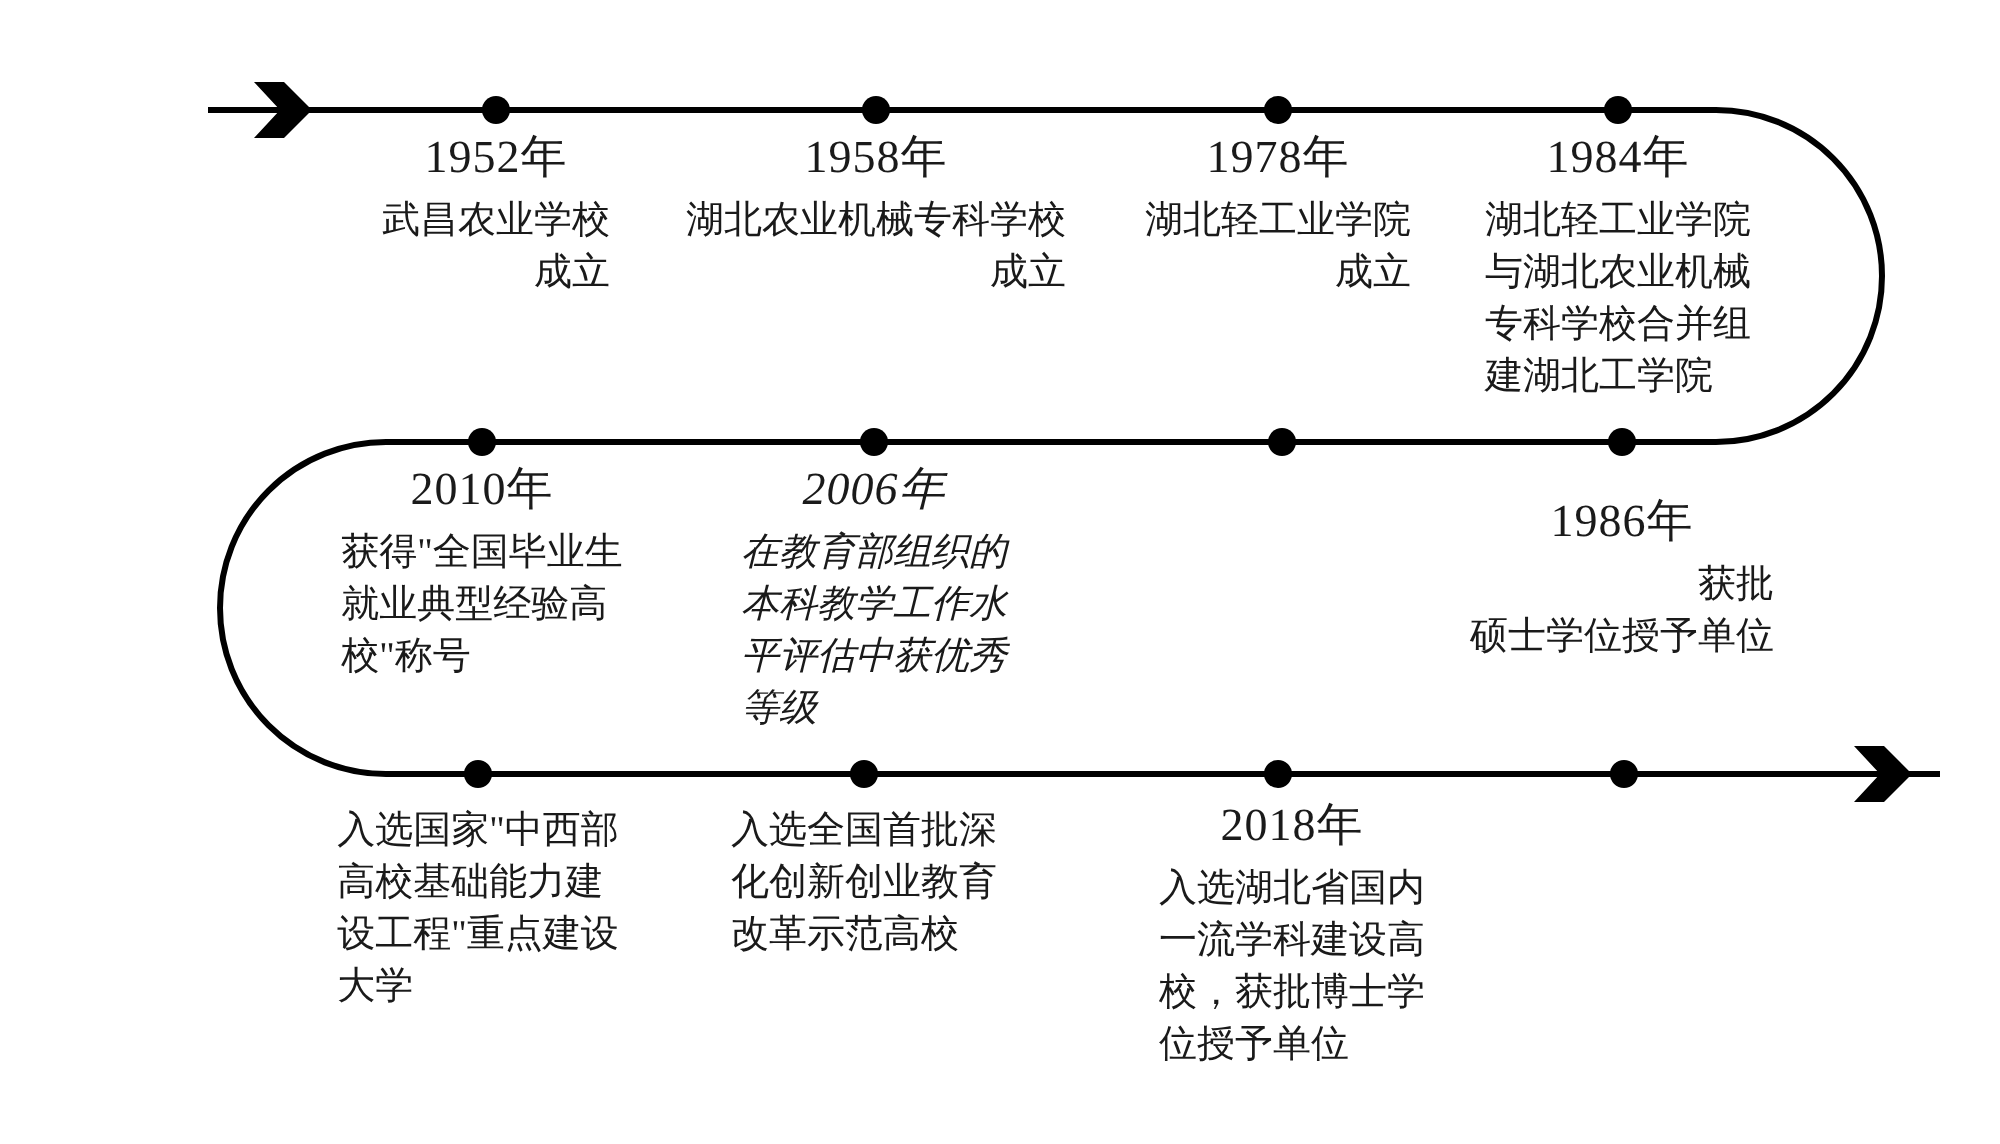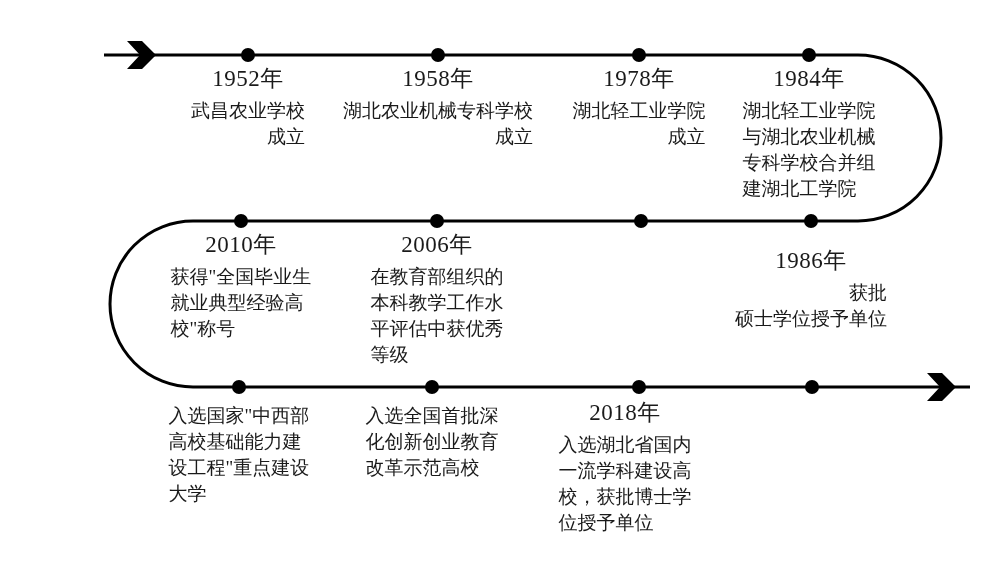--- a/index.html
+++ b/index.html
@@ -34,26 +34,26 @@
   }
   .event.left  .desc-text{text-align:left;}
   .event.center .desc-text{text-align:right;}
 
   
   .e0 {left:94px;  top:64px;}
   .e1 {left:284px; top:64px;}
   .e2 {left:485px; top:64px;}
   .e3 {left:655px; top:64px;}
   .e4 {left:87px;  top:230px;}
-  .e5 {left:283px; top:230px;}
+  .e5 {left:283px; top:230px;font-style:italic;}
   .e6 {left:487px; top:230px;}
   .e7 {left:657px; top:246px;}
   .e8 {left:85px;  top:398px;}
   .e9 {left:278px; top:398px;}
-  .e10{left:471px; top:398px;}
+  .e10{left:492px; top:398px;}
   .e11{left:658px; top:398px;}
 </style>
 </head>
 <body>
 
 <div class="stage">
 
   <svg class="timeline" width="1000" height="572" viewBox="0 0 1000 572">
 
     <path d="M60 55 H814 A83 83 0 0 1 814 221 H149 A83 83 0 0 0 149 387 H926" fill="none" stroke="#000000" stroke-width="3"></path>

